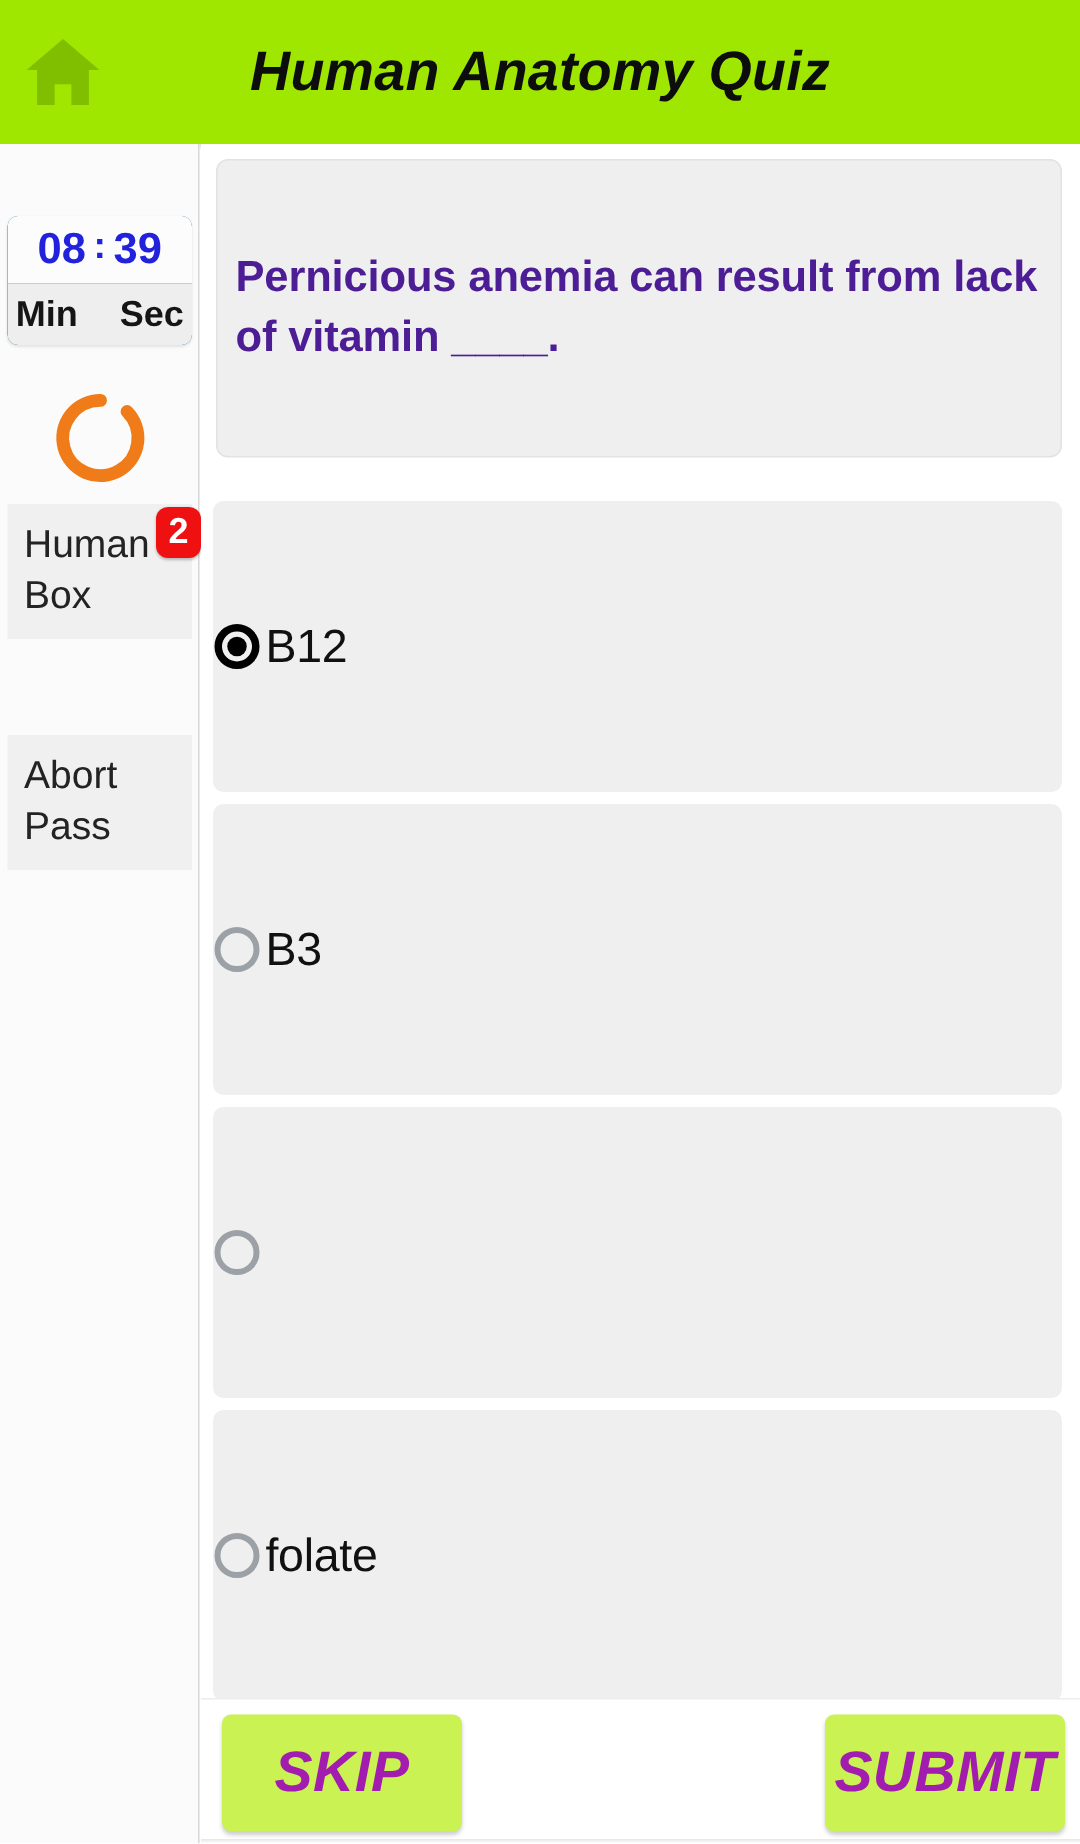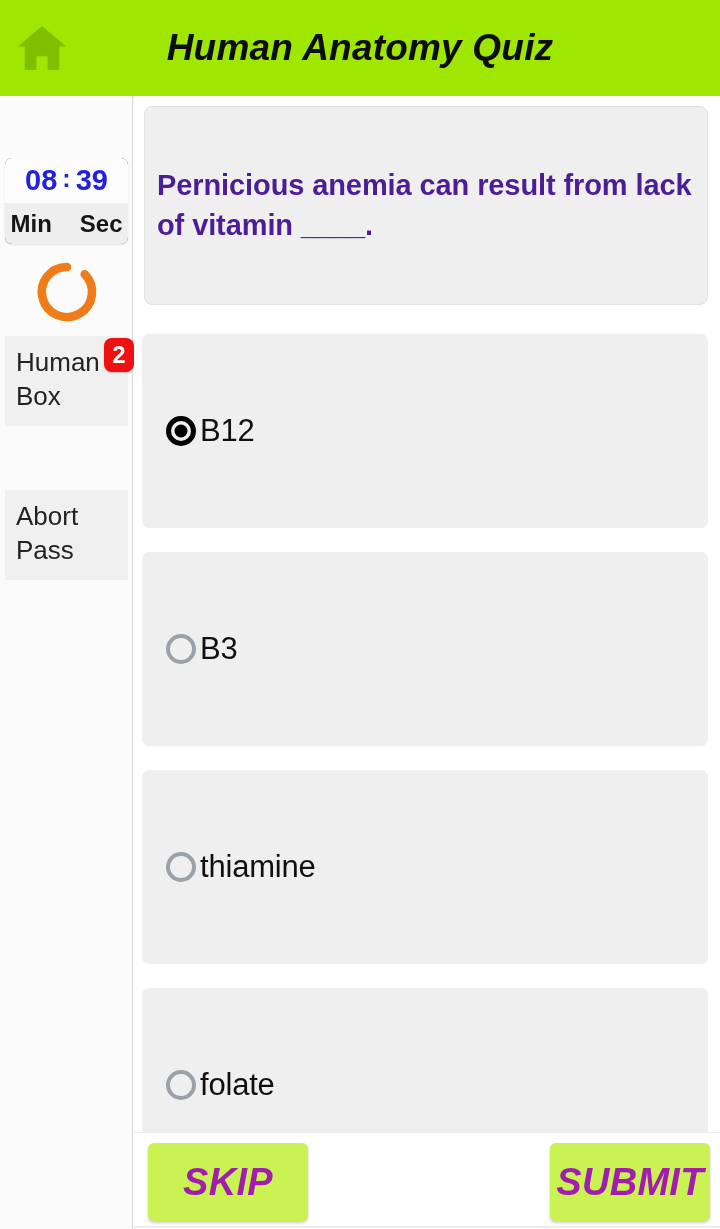--- a/index.html
+++ b/index.html
@@ -62,21 +62,21 @@
     position: absolute;
     left: 0; top: 96px;
     width: 133px;
     height: 1133px;
     background: #fbfbfb;
     border-right: 1.5px solid #d8d8d8;
   }
 
   .timer-box {
     position: absolute;
-    left: 5px; top: 62px;
+    left: 5px; top: 48px;
     width: 123px;
     height: 86px;
     background: #0369a1;
     border-radius: 7px;
     overflow: hidden;
     box-shadow: 0 1px 2px rgba(0,0,0,0.10);
   }
   .timer-digits {
     height: 45px;
     background: #fcfcfc;
@@ -181,24 +181,24 @@
     position: absolute;
     left: 8px; top: 238px;
     width: 568px;
   }
   .option-card {
     position: relative;
     width: 566px;
     height: 194px;
     background: #efefef;
     border-radius: 7px;
-    margin-bottom: 24px;
-    display: flex;
-    align-items: center;
-    padding-left: 24px;
+    margin-bottom: 8px;
+    display: flex;
+    align-items: center;
+    padding-left: 1px;
   }
   .radio {
     flex: 0 0 auto;
     width: 30px;
     height: 30px;
     border-radius: 50%;
     margin-right: 4px;
     position: relative;
   }
   .radio.off {
@@ -327,21 +327,20 @@
         <span class="option-label">B12</span>
       </div>
 
       <div class="option-card">
         <span class="radio off"></span>
         <span class="option-label">B3</span>
       </div>
 
       <div class="option-card">
         <span class="radio off"></span>
-        <span class="option-label">thiamine</span>
       </div>
 
       <div class="option-card">
         <span class="radio off"></span>
         <span class="option-label">folate</span>
       </div>
 
     </div>
   </div>
 

